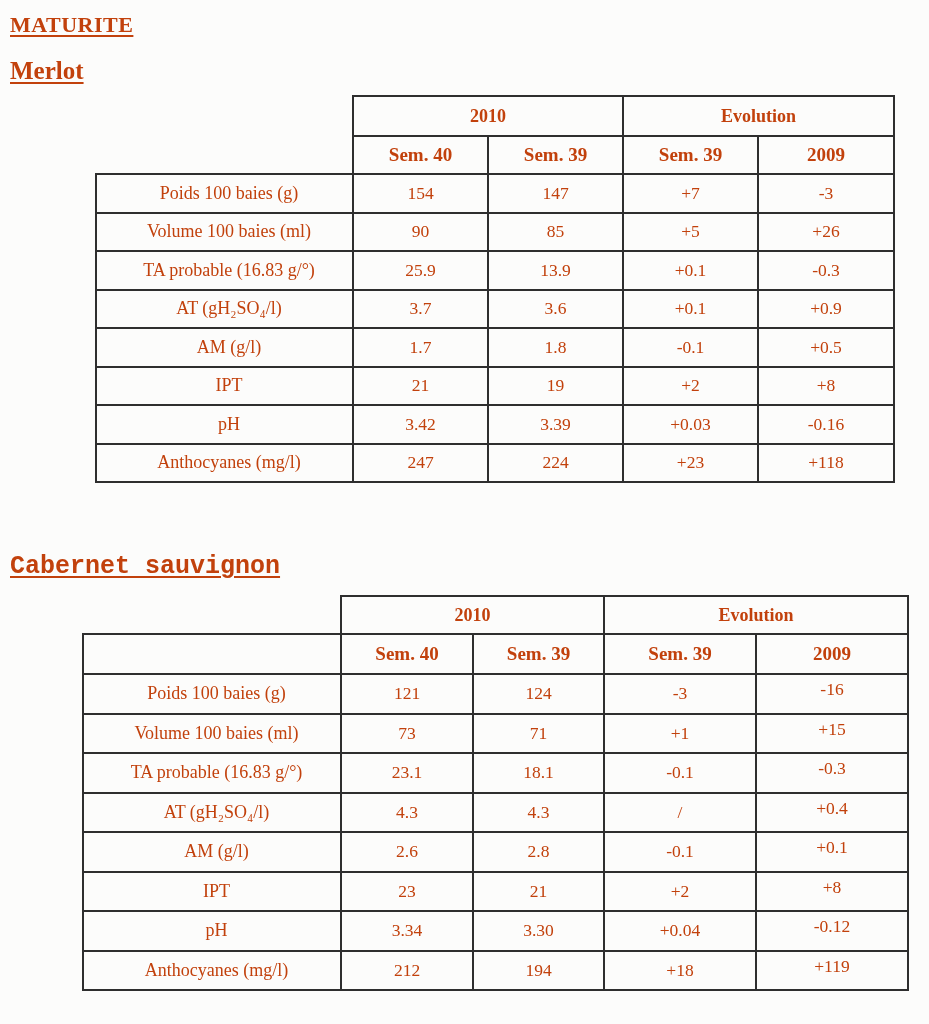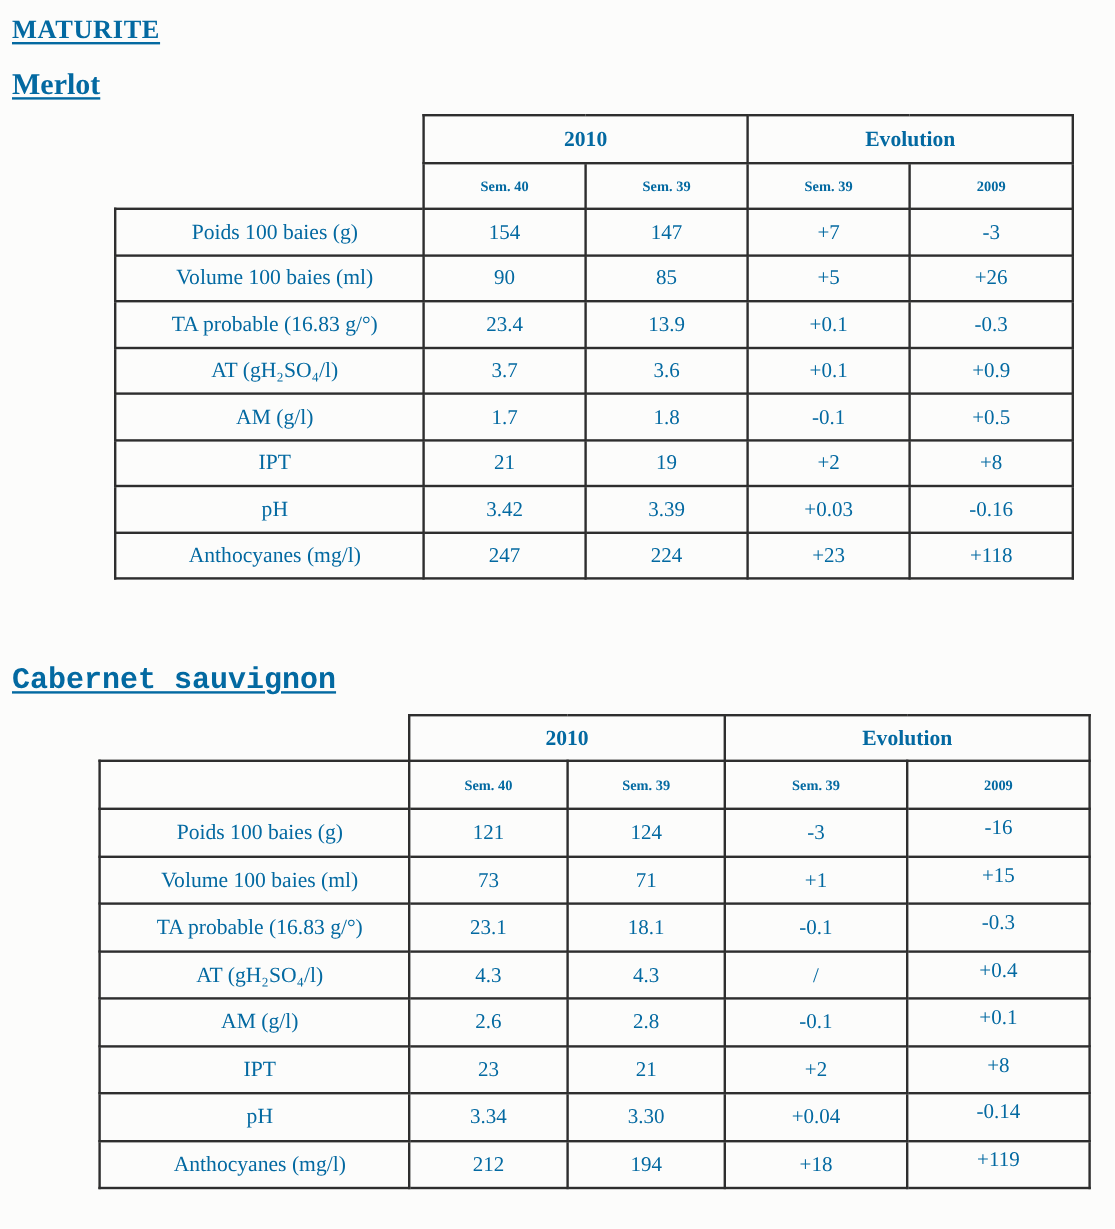--- a/index.html
+++ b/index.html
@@ -2,21 +2,21 @@
 <html><head>
 <meta charset="utf-8">
 <style>
   html, body { margin: 0; padding: 0; background: #ffffff; }
   .page {
     position: relative;
     width: 929px;
     height: 1024px;
     background: #fcfcfb;
     font-family: "Liberation Serif", "DejaVu Serif", serif;
-    color: #0369a1;
+    color: #c2410c;
     overflow: hidden;
   }
   .doc-title {
     position: absolute; left: 10px; top: 12px;
     font-size: 22px; font-weight: bold; letter-spacing: 0.5px;
     text-decoration: underline; text-decoration-thickness: 2px; text-underline-offset: 3px;
   }
   .section-title {
     position: absolute; left: 10px;
     font-size: 25px; font-weight: bold;
@@ -35,21 +35,21 @@
 
   .t th, .t td {
     border: 2px solid #2e2e2e;
     padding: 0;
     vertical-align: middle;
     overflow: hidden;
   }
   .t .nob { border: none; }
 
   .t th { font-size: 18px; font-weight: bold; text-align: center; }
-  .t .sub-row th { font-size: 12px; }
+  .t .sub-row th { font-size: 19px; }
 
   .t td.lbl { font-size: 18px; text-align: center; padding-left: 9px; }
   .t td.val { font-size: 17.5px; text-align: center; }
 
   .t1 tbody tr { height: 38.5px; }
   .t1 .group-row { height: 40px; }
   .t1 .sub-row   { height: 38px; }
 
   .t2 tbody tr { height: 39.5px; }
   .t2 .group-row { height: 38px; }
@@ -103,21 +103,21 @@
       </tr>
       <tr>
         <td class="lbl">Volume 100 baies (ml)</td>
         <td class="val">90</td>
         <td class="val">85</td>
         <td class="val">+5</td>
         <td class="val">+26</td>
       </tr>
       <tr>
         <td class="lbl">TA probable (16.83 g/°)</td>
-        <td class="val">23.4</td>
+        <td class="val">25.9</td>
         <td class="val">13.9</td>
         <td class="val">+0.1</td>
         <td class="val">-0.3</td>
       </tr>
       <tr>
         <td class="lbl">AT (gH₂SO₄/l)</td>
         <td class="val">3.7</td>
         <td class="val">3.6</td>
         <td class="val">+0.1</td>
         <td class="val">+0.9</td>
@@ -218,21 +218,21 @@
         <td class="val">23</td>
         <td class="val">21</td>
         <td class="val">+2</td>
         <td class="val raised">+8</td>
       </tr>
       <tr>
         <td class="lbl">pH</td>
         <td class="val">3.34</td>
         <td class="val">3.30</td>
         <td class="val">+0.04</td>
-        <td class="val raised">-0.14</td>
+        <td class="val raised">-0.12</td>
       </tr>
       <tr>
         <td class="lbl">Anthocyanes (mg/l)</td>
         <td class="val">212</td>
         <td class="val">194</td>
         <td class="val">+18</td>
         <td class="val raised">+119</td>
       </tr>
     </tbody>
   </table>

